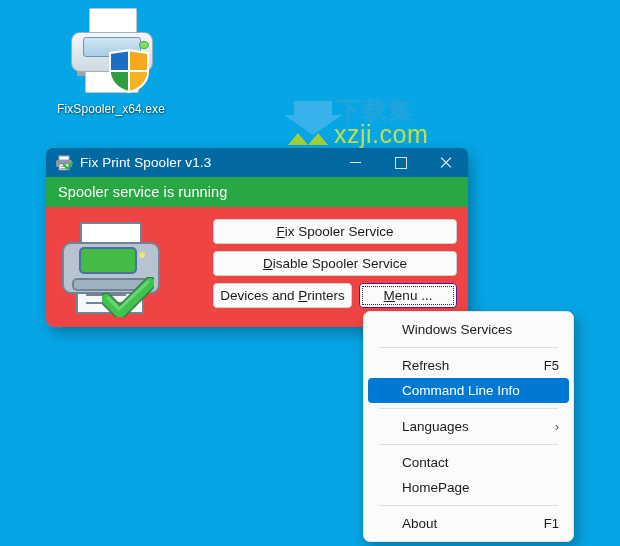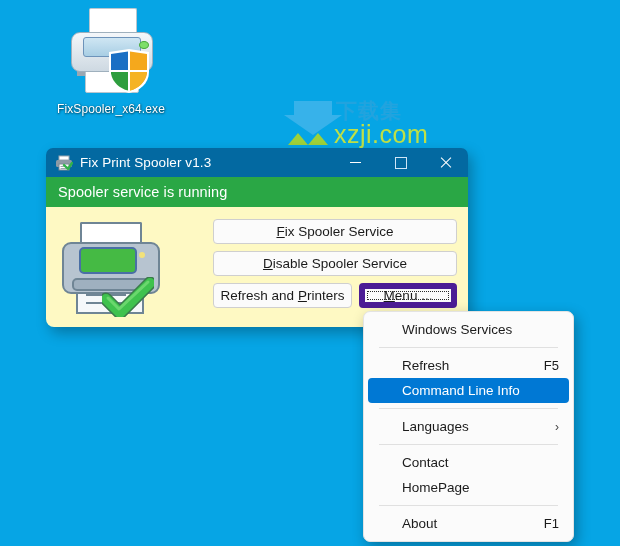--- a/index.html
+++ b/index.html
@@ -119,21 +119,21 @@
     top: 97px;
     width: 148px;
     height: 52px;
     pointer-events: none;
   }
   .wm-arrow { position: absolute; left: 0; top: 2px; }
   .wm-cn {
     position: absolute;
     left: 54px;
     top: 0px;
-    font-size: 21px;
+    font-size: 25px;
     font-weight: bold;
     color: #27a3dd;
     letter-spacing: 1px;
     line-height: 27px;
     opacity: .85;
     text-align: center;
   }
   .wm-url {
     position: absolute;
     left: 52px;
@@ -228,21 +228,21 @@
     align-items: center;
     padding-left: 12px;
   }
   .statusbar span {
     color: #ffffff;
     font-size: 14.5px;
     letter-spacing: .1px;
   }
 
   .client {
-    background: #fef9c3;
+    background: #ef4444;
     border-radius: 0 0 8px 8px;
     padding: 12px 11px 13px 11px;
     display: flex;
     align-items: flex-start;
     gap: 44px;
   }
   .printer-art {
     position: relative;
     width: 100px;
     height: 92px;
@@ -314,21 +314,21 @@
     cursor: default;
     box-sizing: border-box;
     white-space: nowrap;
   }
   .btn u { text-decoration: underline; }
   .btn-row { display: flex; gap: 7px; }
   .btn-row .btn-devices { flex: 1 1 auto; }
   .btn-menu {
     width: 98px;
     flex: 0 0 auto;
-    border: 6px solid #4c1d95;
+    border: 1px solid #4c1d95;
     position: relative;
     background: #fbfbfb;
   }
   .btn-menu::after {
     content: "";
     position: absolute;
     left: 2px; top: 2px; right: 2px; bottom: 2px;
     border: 1px dotted #2a2a2a;
     pointer-events: none;
   }
@@ -477,21 +477,21 @@
       <div class="btn">
         <span><u>F</u><span>ix Spooler Service</span></span>
       </div>
 
       <div class="btn">
         <span><u>D</u><span>isable Spooler Service</span></span>
       </div>
 
       <div class="btn-row">
         <div class="btn btn-devices">
-          <span><span>Refresh and </span><u>P</u><span>rinters</span></span>
+          <span><span>Devices and </span><u>P</u><span>rinters</span></span>
         </div>
         <div class="btn btn-menu">
           <span><u>M</u><span>enu ...</span></span>
         </div>
       </div>
 
     </div>
   </div>
 </div>
 

